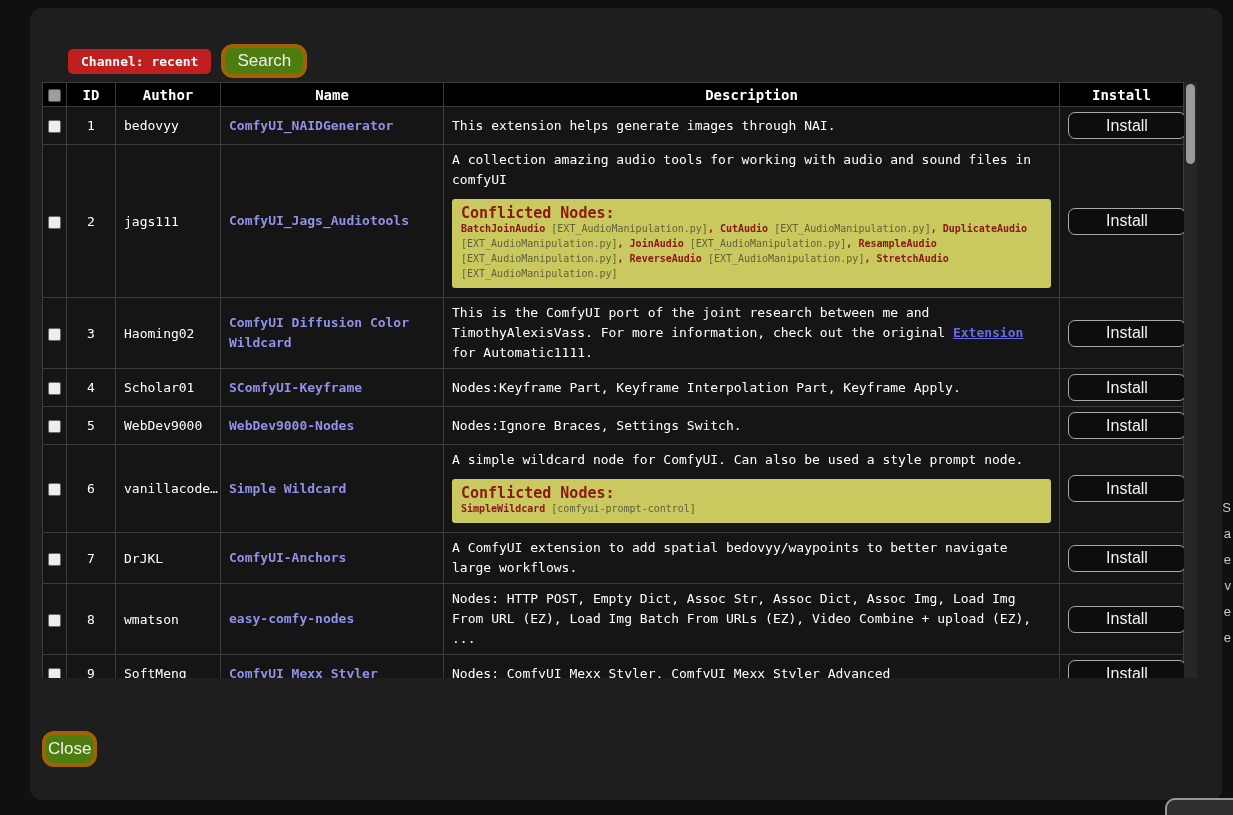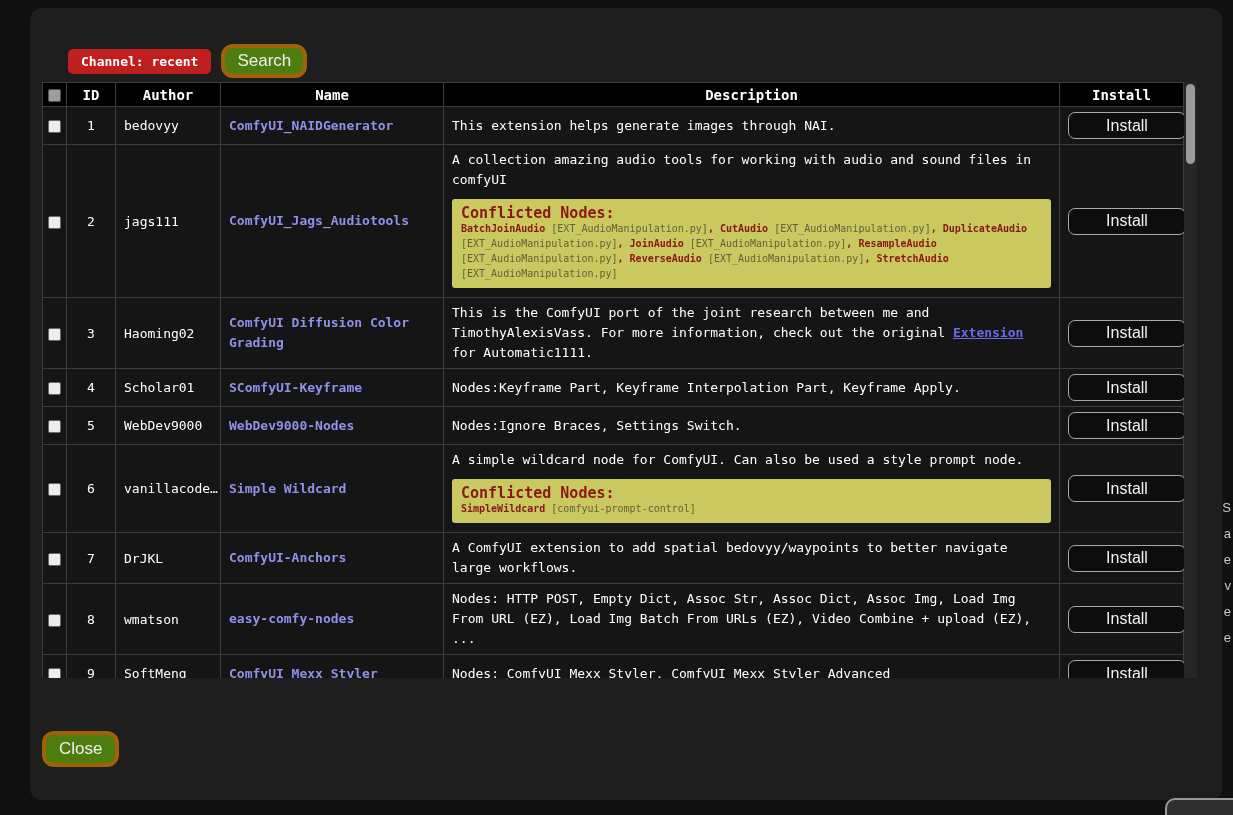--- a/index.html
+++ b/index.html
@@ -67,21 +67,21 @@
   input[type="checkbox"] {
     appearance: none; -webkit-appearance: none; width: 13px; height: 13px;
     background: #ededed; border: 1px solid #6a6a6a; border-radius: 2px;
     vertical-align: middle; margin: 0; cursor: pointer;
   }
   input[type="checkbox"].hdr-check { background: #9d9d9d; border-color: #555; }
   
   .scrollbar { width: 14px; height: 596px; background: #262626; position: relative; }
   .scroll-thumb { position: absolute; left: 2px; top: 2px; width: 9px; height: 80px; background: #9a9a9a; border-radius: 5px; cursor: pointer; }
   
-  .close-btn { position: absolute; left: 12px; bottom: 33px; padding: 4px 13px; }
+  .close-btn { position: absolute; left: 12px; bottom: 33px; padding: 4px 2px; }
   .edge-letter { position: absolute; right: 2px; color: #c8c8c8; font: 13px "Liberation Sans", sans-serif; }
   .partial-button {
     position: absolute; right: -12px; bottom: -17px; width: 80px; height: 34px;
     background: #303030; border: 2px solid #9a9a9a; border-radius: 10px;
   }
 </style>
 </head>
 <body>
 
 <div class="screen">
@@ -137,21 +137,21 @@
                   <div class="conflict-label">Conflicted Nodes:</div>
                   <div class="conflict-list"><span class="conflict-node">BatchJoinAudio</span> <span class="conflict-src">[EXT_AudioManipulation.py]</span><span class="conflict-node">, </span><span class="conflict-node">CutAudio</span> <span class="conflict-src">[EXT_AudioManipulation.py]</span><span class="conflict-node">, </span><span class="conflict-node">DuplicateAudio</span> <span class="conflict-src">[EXT_AudioManipulation.py]</span><span class="conflict-node">, </span><span class="conflict-node">JoinAudio</span> <span class="conflict-src">[EXT_AudioManipulation.py]</span><span class="conflict-node">, </span><span class="conflict-node">ResampleAudio</span> <span class="conflict-src">[EXT_AudioManipulation.py]</span><span class="conflict-node">, </span><span class="conflict-node">ReverseAudio</span> <span class="conflict-src">[EXT_AudioManipulation.py]</span><span class="conflict-node">, </span><span class="conflict-node">StretchAudio</span> <span class="conflict-src">[EXT_AudioManipulation.py]</span></div>
                 </div>
               </td>
               <td class="col-install"><button class="install-btn">Install</button></td>
             </tr>
             <tr>
               <td class="col-check"><input type="checkbox" style=""></td>
               <td class="col-id">3</td>
               <td class="col-author">Haoming02</td>
-              <td class="col-name"><a class="name-link">ComfyUI Diffusion Color Grading</a></td>
+              <td class="col-name"><a class="name-link">ComfyUI Diffusion Color Wildcard</a></td>
               <td class="col-desc">
                 <div class="desc-text">This is the ComfyUI port of the joint research between me and TimothyAlexisVass. For more information, check out the original <a class="desc-link">Extension</a> for Automatic1111.</div>
               </td>
               <td class="col-install"><button class="install-btn">Install</button></td>
             </tr>
             <tr>
               <td class="col-check"><input type="checkbox" style=""></td>
               <td class="col-id">4</td>
               <td class="col-author">Scholar01</td>
               <td class="col-name"><a class="name-link">SComfyUI-Keyframe</a></td>

